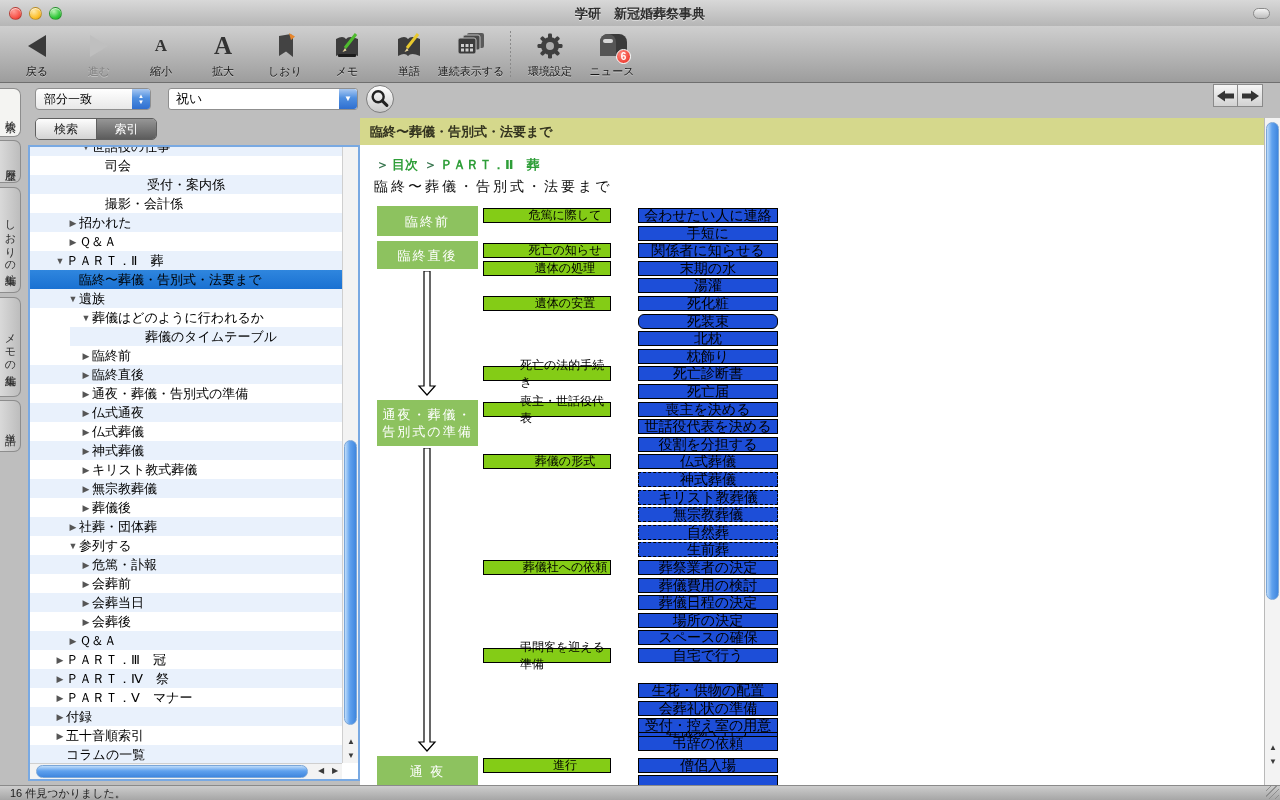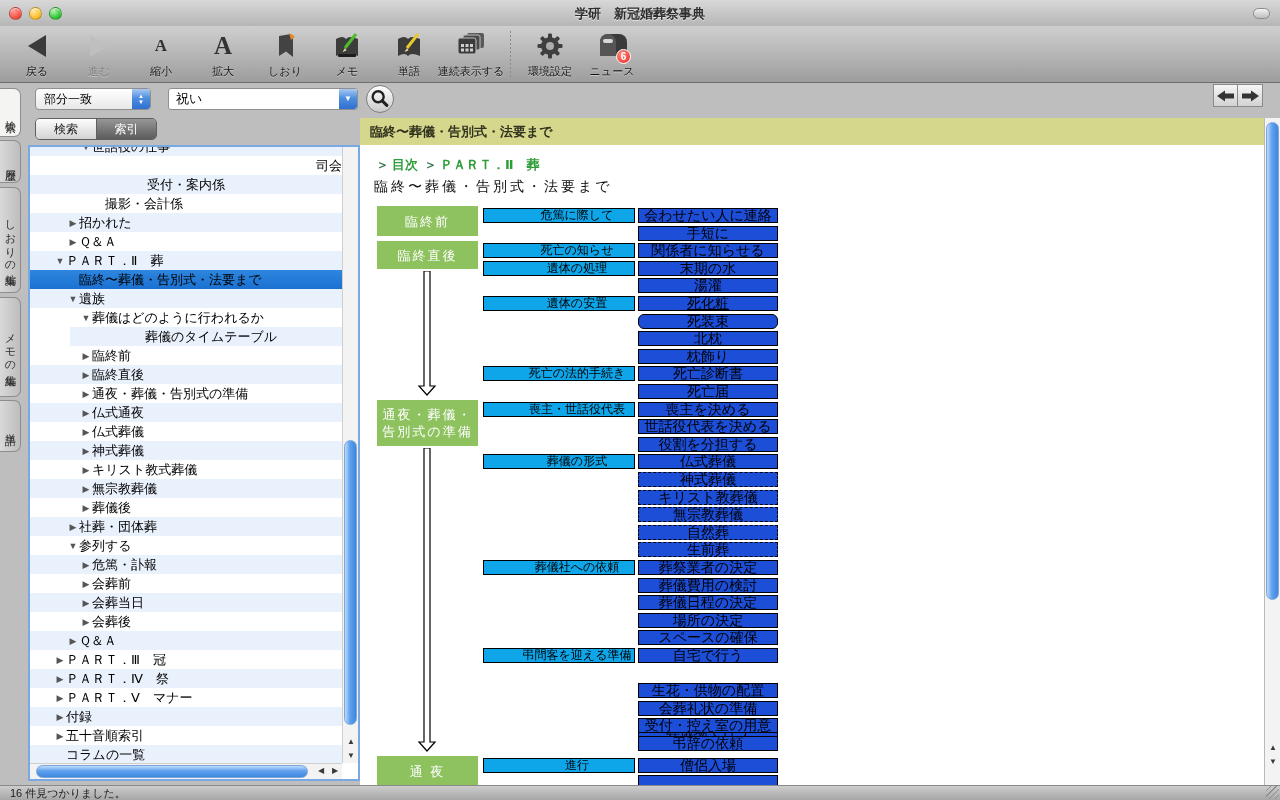--- a/index.html
+++ b/index.html
@@ -85,21 +85,21 @@
   .band { position:absolute; left:0; top:0; width:100%; height:27px; background:#d5d88c;
     font-size:13px; font-weight:bold; color:#33331f; display:flex; align-items:center; padding-left:10px; }
   .crumbs { position:absolute; left:10px; top:38px; font-size:13px; font-weight:bold; display:flex; align-items:center; }
   .crumb-sep { color:#38764f; margin:0 3px 0 6px; font-weight:bold; }
   .crumb-link { color:#2e9e38; cursor:default; }
   .doc-title { position:absolute; left:14px; top:60px; font-size:14px; color:#111; letter-spacing:3px; }
   .flow { position:absolute; left:17px; top:90px; width:790px; }
   .fc-stage { position:absolute; left:0; width:101px; background:#8dc25f; color:#fff;
     display:flex; flex-direction:column; align-items:center; justify-content:center;
     font-size:13px; letter-spacing:2px; line-height:17px; }
-  .fc-mid { position:absolute; left:106px; width:152px; height:15px; background:#0ea5e9; border:1px solid #000;
+  .fc-mid { position:absolute; left:106px; width:128px; height:15px; background:#84cc16; border:1px solid #000;
     font-size:12px; color:#000; display:flex; align-items:center; justify-content:center; cursor:default;padding-left:36px; }
   .fc-sub { position:absolute; left:261px; width:140px; height:15px; background:#1d4ed8; border:1px solid #000;
     font-size:14px; color:#000; display:flex; align-items:center; justify-content:center; cursor:default; }
   .fc-sub.dashed { border:1px dashed #000; }
   .fc-arrow { position:absolute; left:40px; width:20px; }
 
   .ct-vscroll { position:absolute; left:1264px; top:118px; width:16px; height:667px; background:#f3f3f3; border-left:1px solid #b9b9b9; }
 
   
   .statusbar { position:absolute; left:0; top:785px; width:1280px; height:15px;
@@ -278,21 +278,21 @@
         </svg>
     </div>
   </div>
 
   <div class="sidebar">
     <div class="treelist" id="treelist">
         <div class="trow alt" style="margin-top: -10px; padding-left: 50px;">
           <span class="disc">▼</span>
           <span>世話役の仕事</span>
         </div>
-        <div class="trow" style="padding-left: 75px; justify-content: flex-end;">
+        <div class="trow" style="padding-left: 75px;">
           <span>司会</span>
         </div>
         <div class="trow alt" style="padding-left: 117px;">
           <span>受付・案内係</span>
         </div>
         <div class="trow" style="padding-left: 75px;">
           <span>撮影・会計係</span>
         </div>
         <div class="trow alt" style="padding-left: 37px;">
           <span class="disc">▶</span>
@@ -430,21 +430,21 @@
         <span class="crumb-sep">＞</span>
         <span class="crumb-link">ＰＡＲＴ．Ⅱ　葬</span>
       </div>
     <div class="doc-title">臨終〜葬儀・告別式・法要まで</div>
     <div class="flow" id="flow">
         <div class="fc-sub" style="top: 0px;">会わせたい人に連絡</div>
         <div class="fc-sub" style="top: 18px;">手短に</div>
         <div class="fc-sub" style="top: 35px;">関係者に知らせる</div>
         <div class="fc-sub" style="top: 53px;">末期の水</div>
         <div class="fc-sub" style="top: 70px;">湯灌</div>
-        <div class="fc-sub" style="top: 88px; text-decoration: underline;">死化粧</div>
+        <div class="fc-sub" style="top: 88px;">死化粧</div>
         <div class="fc-sub" style="top: 106px; border-radius: 6px;">死装束</div>
         <div class="fc-sub" style="top: 123px;">北枕</div>
         <div class="fc-sub" style="top: 141px;">枕飾り</div>
         <div class="fc-sub" style="top: 158px;">死亡診断書</div>
         <div class="fc-sub" style="top: 176px;">死亡届</div>
         <div class="fc-sub" style="top: 194px;">喪主を決める</div>
         <div class="fc-sub" style="top: 211px;">世話役代表を決める</div>
         <div class="fc-sub" style="top: 229px;">役割を分担する</div>
         <div class="fc-sub" style="top: 246px;">仏式葬儀</div>
         <div class="fc-sub dashed" style="top: 264px;">神式葬儀</div>

